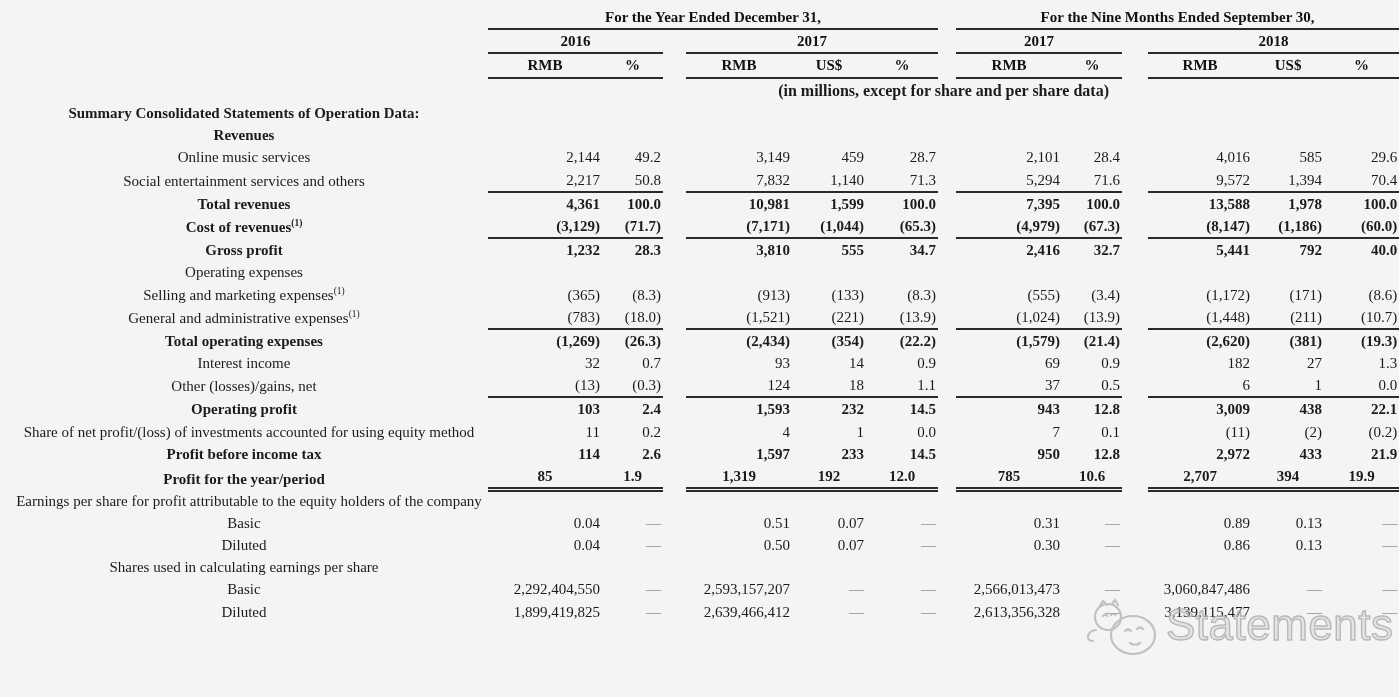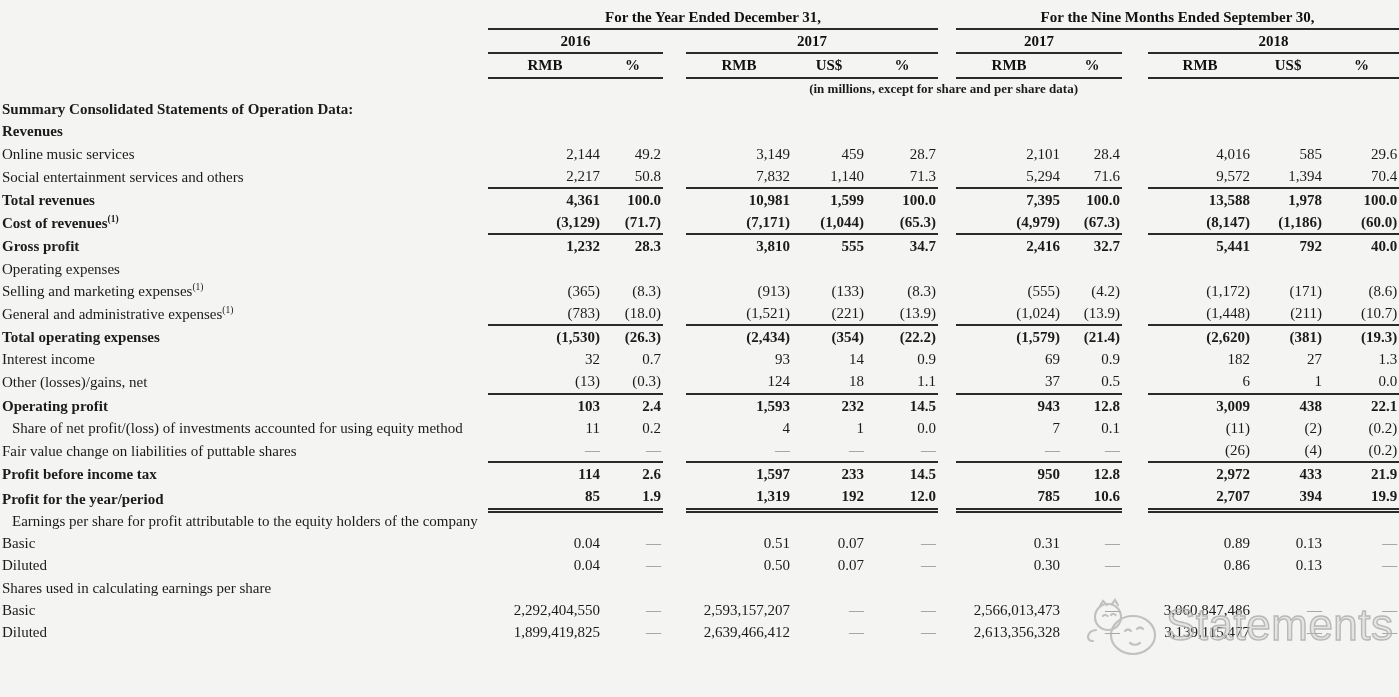--- a/index.html
+++ b/index.html
@@ -28,32 +28,32 @@
     vertical-align: bottom;
     line-height: 1.28;
     overflow: visible;
     white-space: nowrap;
   }
   
   .fin thead th { font-weight: bold; text-align: center; color: #111; }
   .h-group { border-bottom: 2.5px solid #2a2a2a; padding-bottom: 2px; }
   .h-year  { border-bottom: 2.5px solid #2a2a2a; padding-bottom: 1px; }
   .h-cur   { border-bottom: 2.5px solid #2a2a2a; padding-bottom: 1px; }
-  .h-note  { font-weight: bold; text-align: center; font-size: 13px; padding-top: 2px; padding-bottom: 3px; }
+  .h-note  { font-weight: bold; text-align: center; font-size: 16px; padding-top: 2px; padding-bottom: 3px; }
   
-  .lbl { text-align: left; padding-left: 8px; white-space: normal; }
+  .lbl { text-align: center; padding-left: 8px; white-space: normal; }
   .lbl.b { font-weight: bold; }
   .lbl.ind1 { }
   .lbl.hang { padding-left: 35px; text-indent: -23px; }
   .lbl sup { font-size: 9.5px; line-height: 0; }
   .num { text-align: right; padding-right: 3px; }
   .num.b { font-weight: bold; }
   .num.dash { color: #8d8d8d; }
   .num.u  { border-bottom: 2px solid #2a2a2a; }
-  .num.uu { border-bottom: 5px double #2a2a2a; }
+  .num.uu { border-bottom: 5px double #2a2a2a; text-align: center; }
   .gap { }
   
   .watermark {
     position: absolute;
     left: 1082px;
     top: 590px;
     display: flex;
     align-items: center;
     pointer-events: none;
     opacity: 0.9;
@@ -259,21 +259,21 @@
         <tr>
           <td class="lbl ind1">Selling and marketing expenses<sup>(1)</sup></td>
           <td class="num">(365)</td>
           <td class="num">(8.3)</td>
           <td class="gap"></td>
           <td class="num">(913)</td>
           <td class="num">(133)</td>
           <td class="num">(8.3)</td>
           <td class="gap"></td>
           <td class="num">(555)</td>
-          <td class="num">(4.2)</td>
+          <td class="num">(3.4)</td>
           <td class="gap"></td>
           <td class="num">(1,172)</td>
           <td class="num">(171)</td>
           <td class="num">(8.6)</td>
         </tr>
         <tr>
           <td class="lbl ind1">General and administrative expenses<sup>(1)</sup></td>
           <td class="num u">(783)</td>
           <td class="num u">(18.0)</td>
           <td class="gap"></td>
@@ -283,21 +283,21 @@
           <td class="gap"></td>
           <td class="num u">(1,024)</td>
           <td class="num u">(13.9)</td>
           <td class="gap"></td>
           <td class="num u">(1,448)</td>
           <td class="num u">(211)</td>
           <td class="num u">(10.7)</td>
         </tr>
         <tr>
           <td class="lbl ind0 b">Total operating expenses</td>
-          <td class="num b">(1,530)</td>
+          <td class="num b">(1,269)</td>
           <td class="num b">(26.3)</td>
           <td class="gap"></td>
           <td class="num b">(2,434)</td>
           <td class="num b">(354)</td>
           <td class="num b">(22.2)</td>
           <td class="gap"></td>
           <td class="num b">(1,579)</td>
           <td class="num b">(21.4)</td>
           <td class="gap"></td>
           <td class="num b">(2,620)</td>
@@ -360,36 +360,20 @@
           <td class="num">4</td>
           <td class="num">1</td>
           <td class="num">0.0</td>
           <td class="gap"></td>
           <td class="num">7</td>
           <td class="num">0.1</td>
           <td class="gap"></td>
           <td class="num">(11)</td>
           <td class="num">(2)</td>
           <td class="num">(0.2)</td>
-        </tr>
-        <tr>
-          <td class="lbl ind0">Fair value change on liabilities of puttable shares</td>
-          <td class="num dash u">—</td>
-          <td class="num dash u">—</td>
-          <td class="gap"></td>
-          <td class="num dash u">—</td>
-          <td class="num dash u">—</td>
-          <td class="num dash u">—</td>
-          <td class="gap"></td>
-          <td class="num dash u">—</td>
-          <td class="num dash u">—</td>
-          <td class="gap"></td>
-          <td class="num u">(26)</td>
-          <td class="num u">(4)</td>
-          <td class="num u">(0.2)</td>
         </tr>
         <tr>
           <td class="lbl ind0 b">Profit before income tax</td>
           <td class="num b">114</td>
           <td class="num b">2.6</td>
           <td class="gap"></td>
           <td class="num b">1,597</td>
           <td class="num b">233</td>
           <td class="num b">14.5</td>
           <td class="gap"></td>

